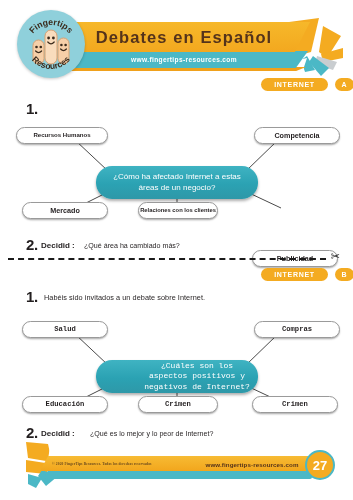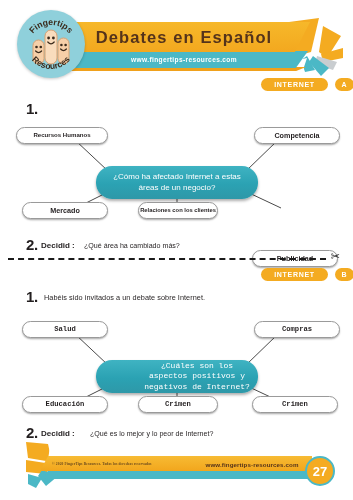--- a/index.html
+++ b/index.html
@@ -122,21 +122,21 @@
   }
   .f-url{
     position:absolute;left:196px;top:18px;width:112px;height:12px;
     display:flex;align-items:center;justify-content:center;
     font-size:6.2px;font-weight:bold;color:#54331b;letter-spacing:.1px;
   }
   .pagenum{
     position:absolute;left:305px;top:10px;width:30px;height:30px;border-radius:50%;
     background:#f4ab21;border:2.4px solid #4bb8c6;box-sizing:border-box;
     display:flex;align-items:center;justify-content:center;
-    color:#ffffff;font-size:13px;font-weight:bold;margin-top:6px;
+    color:#ffffff;font-size:13px;font-weight:bold;
   }
 </style>
 </head>
 <body>
 
 <div class="page">
 
   <div class="header">
 
     <div class="burst">

